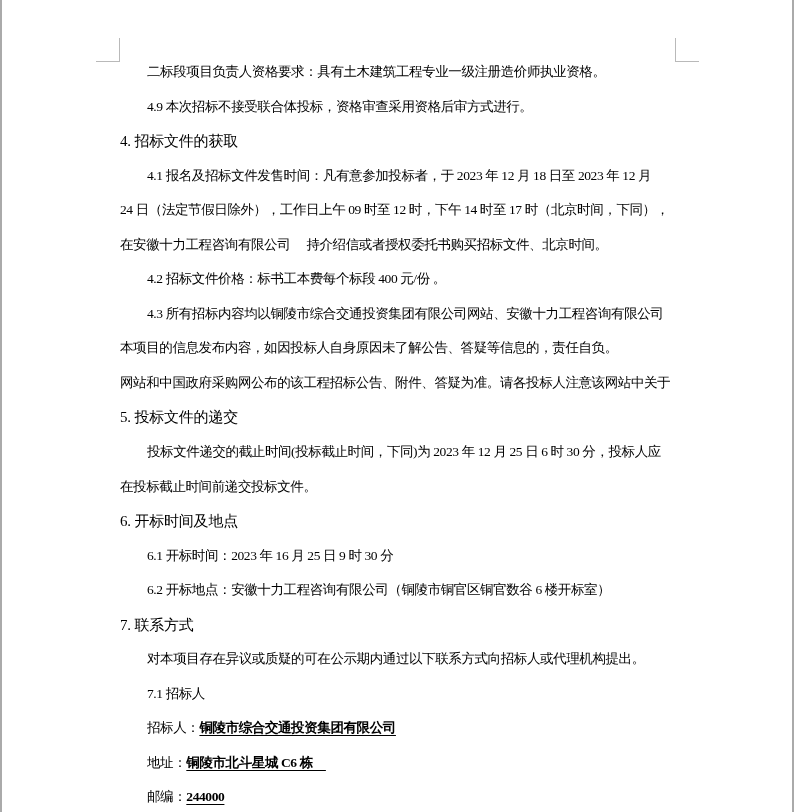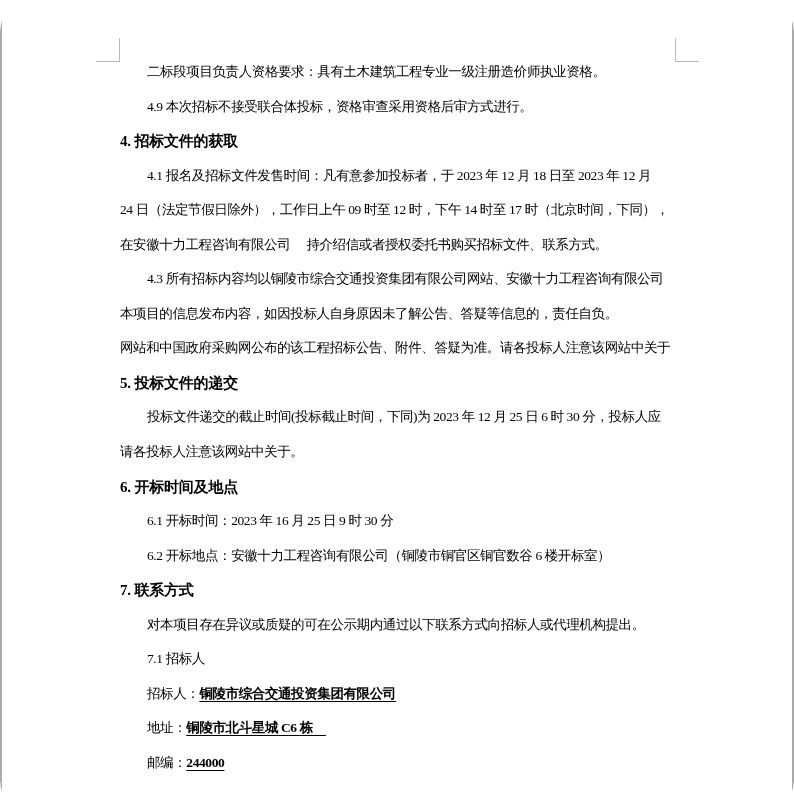--- a/index.html
+++ b/index.html
@@ -1,16 +1,16 @@
 <!DOCTYPE html>
 <html style="--edge-color: #aaaaaa; --mark-color: #b9b9b9; --text-color: #000000;"><head>
 <meta charset="utf-8">
 <style>
   :root { --edge-color:#aaaaaa; --mark-color:#b9b9b9; --text-color:#000000; }
-  * { margin:0; padding:0; box-sizing:border-box;border-radius:31px; }
+  * { margin:0; padding:0; box-sizing:border-box; }
   html,body { background:#ffffff; }
   .page {
     position:relative;
     width:794px; height:812px;
     background:#ffffff;
     overflow:hidden;
     font-family:"Liberation Serif","DejaVu Serif",serif;
     color:var(--text-color);
   }
   .edge { position:absolute; top:0; height:812px; width:2px; background:var(--edge-color); }
@@ -23,48 +23,49 @@
   .mark.tr-h { left:675px; top:61px; width:24px; height:1px; }
   .content {
     position:absolute; left:120px; top:55px; width:600px;
     font-size:13.5px; letter-spacing:-0.4px;
   }
   .line {
     height:34.55px; line-height:34.55px;
     white-space:pre;
   }
   .indent { padding-left:27px; }
-  .heading { font-weight:700; font-size:15px; letter-spacing:-0.2px; }
+  .heading { font-weight:400; font-size:15px; letter-spacing:-0.2px; }
   .u { text-decoration:underline; text-underline-offset:3px;font-weight:bold; }
 </style>
 </head>
 <body>
 
 <div class="page">
   <div class="edge left"></div>
   <div class="edge right"></div>
 
   <div class="mark tl-v"></div>
   <div class="mark tl-h"></div>
   <div class="mark tr-v"></div>
   <div class="mark tr-h"></div>
 
   <div class="content">
     <div class="line indent">二标段项目负责人资格要求：具有土木建筑工程专业一级注册造价师执业资格。</div>
     <div class="line indent">4.9 本次招标不接受联合体投标，资格审查采用资格后审方式进行。</div>
     <div class="line heading">4. 招标文件的获取</div>
     <div class="line indent">4.1 报名及招标文件发售时间：凡有意参加投标者，于 2023 年 12 月 18 日至 2023 年 12 月</div>
     <div class="line">24 日（法定节假日除外），工作日上午 09 时至 12 时，下午 14 时至 17 时（北京时间，下同），</div>
-    <div class="line">在安徽十力工程咨询有限公司　 持介绍信或者授权委托书购买招标文件、联系方式。</div>
+    <div class="line">在安徽十力工程咨询有限公司　 持介绍信或者授权委托书购买招标文件、北京时间。</div>
+    <div class="line indent">4.2 招标文件价格：标书工本费每个标段 400 元/份 。</div>
     <div class="line indent">4.3 所有招标内容均以铜陵市综合交通投资集团有限公司网站、安徽十力工程咨询有限公司</div>
     <div class="line">本项目的信息发布内容，如因投标人自身原因未了解公告、答疑等信息的，责任自负。</div>
     <div class="line">网站和中国政府采购网公布的该工程招标公告、附件、答疑为准。请各投标人注意该网站中关于</div>
     <div class="line heading">5. 投标文件的递交</div>
     <div class="line indent">投标文件递交的截止时间(投标截止时间，下同)为 2023 年 12 月 25 日 6 时 30 分，投标人应</div>
-    <div class="line">请各投标人注意该网站中关于。</div>
+    <div class="line">在投标截止时间前递交投标文件。</div>
     <div class="line heading">6. 开标时间及地点</div>
     <div class="line indent">6.1 开标时间：2023 年 16 月 25 日 9 时 30 分</div>
     <div class="line indent">6.2 开标地点：安徽十力工程咨询有限公司（铜陵市铜官区铜官数谷 6 楼开标室）</div>
     <div class="line heading">7. 联系方式</div>
     <div class="line indent">对本项目存在异议或质疑的可在公示期内通过以下联系方式向招标人或代理机构提出。</div>
     <div class="line indent">7.1 招标人</div>
 
     <div class="line indent"><span>招标人：</span><span class="u">铜陵市综合交通投资集团有限公司</span></div>
 
     <div class="line indent"><span>地址：</span><span class="u">铜陵市北斗星城 C6 栋　</span></div>

